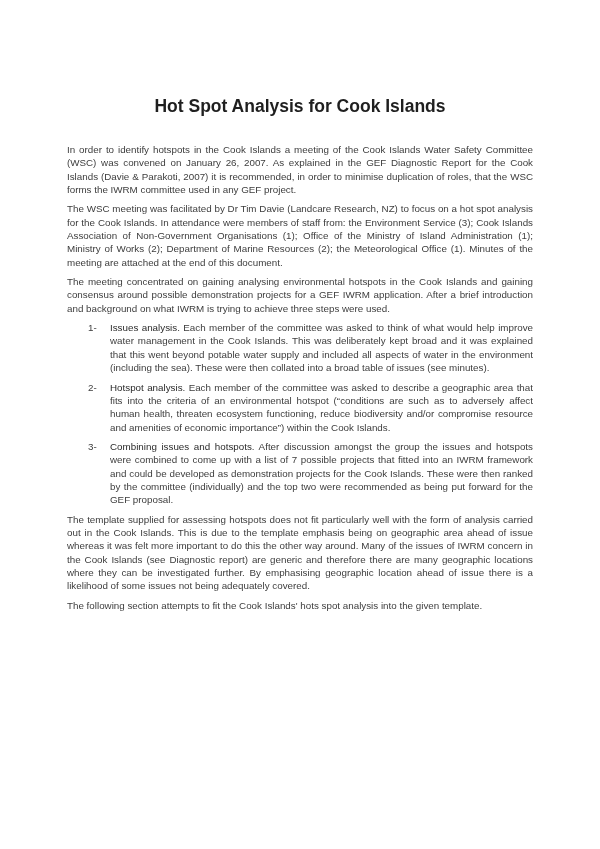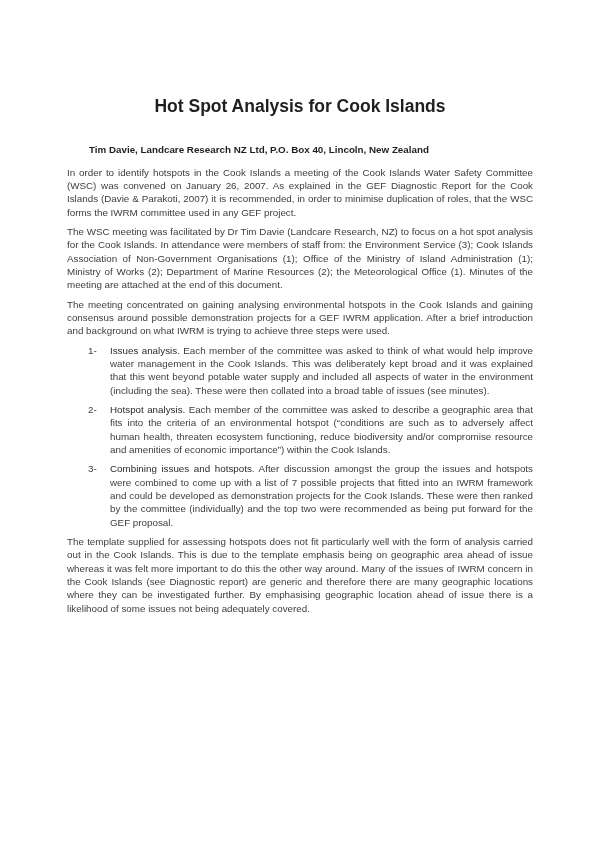--- a/index.html
+++ b/index.html
@@ -69,21 +69,20 @@
   }
 </style>
 </head>
 <body>
 
 <div class="page">
 
   <h1 class="doc-title">Hot Spot Analysis for Cook Islands</h1>
 
   <div class="authors">
-    <div>Tim Davie, Landcare Research NZ Ltd, P.O. Box 40, Lincoln, New Zealand</div>
   </div>
 
   <p class="body-par first">In order to identify hotspots in the Cook Islands a meeting of the Cook Islands Water Safety Committee (WSC) was convened on January 26, 2007.  As explained in the GEF Diagnostic Report for the Cook Islands (Davie &amp; Parakoti, 2007) it is recommended, in order to minimise duplication of roles, that the WSC forms the IWRM committee used in any GEF project.</p>
 
   <p class="body-par">The WSC meeting was facilitated by Dr Tim Davie (Landcare Research, NZ) to focus on a hot spot analysis for the Cook Islands.  In attendance were members of staff from: the Environment Service (3); Cook Islands Association of Non-Government Organisations (1); Office of the Ministry of Island Administration (1); Ministry of Works (2); Department of Marine Resources (2); the Meteorological Office (1). Minutes of the meeting are attached at the end of this document.</p>
 
   <p class="body-par">The meeting concentrated on gaining analysing environmental hotspots in the Cook Islands and gaining consensus around possible demonstration projects for a GEF IWRM application.  After a brief introduction and background on what IWRM is trying to achieve three steps were used.</p>
 
   <div class="numbered-list">
 
@@ -99,14 +98,15 @@
 
     <div class="list-item">
       <span class="list-marker">3-</span>
       <div class="item-body"><strong>Combining issues and hotspots</strong><span>.  After discussion amongst the group the issues and hotspots were combined to come up with a list of 7 possible projects that fitted into an IWRM framework and could be developed as demonstration projects for the Cook Islands.  These were then ranked by the committee (individually) and the top two were recommended as being put forward for the GEF proposal.</span></div>
     </div>
 
   </div>
 
   <p class="body-par">The template supplied for assessing hotspots does not fit particularly well with the form of analysis carried out in the Cook Islands.  This is due to the template emphasis being on geographic area ahead of issue whereas it was felt more important to do this the other way around.  Many of the issues of IWRM concern in the Cook Islands (see Diagnostic report) are generic and therefore there are many geographic locations where they can be investigated further.  By emphasising geographic location ahead of issue there is a likelihood of some issues not being adequately covered.</p>
 
+  <p class="body-par">The following section attempts to fit the Cook Islands' hots spot analysis into the given template.</p>
 
 </div>
 
 </body></html>

